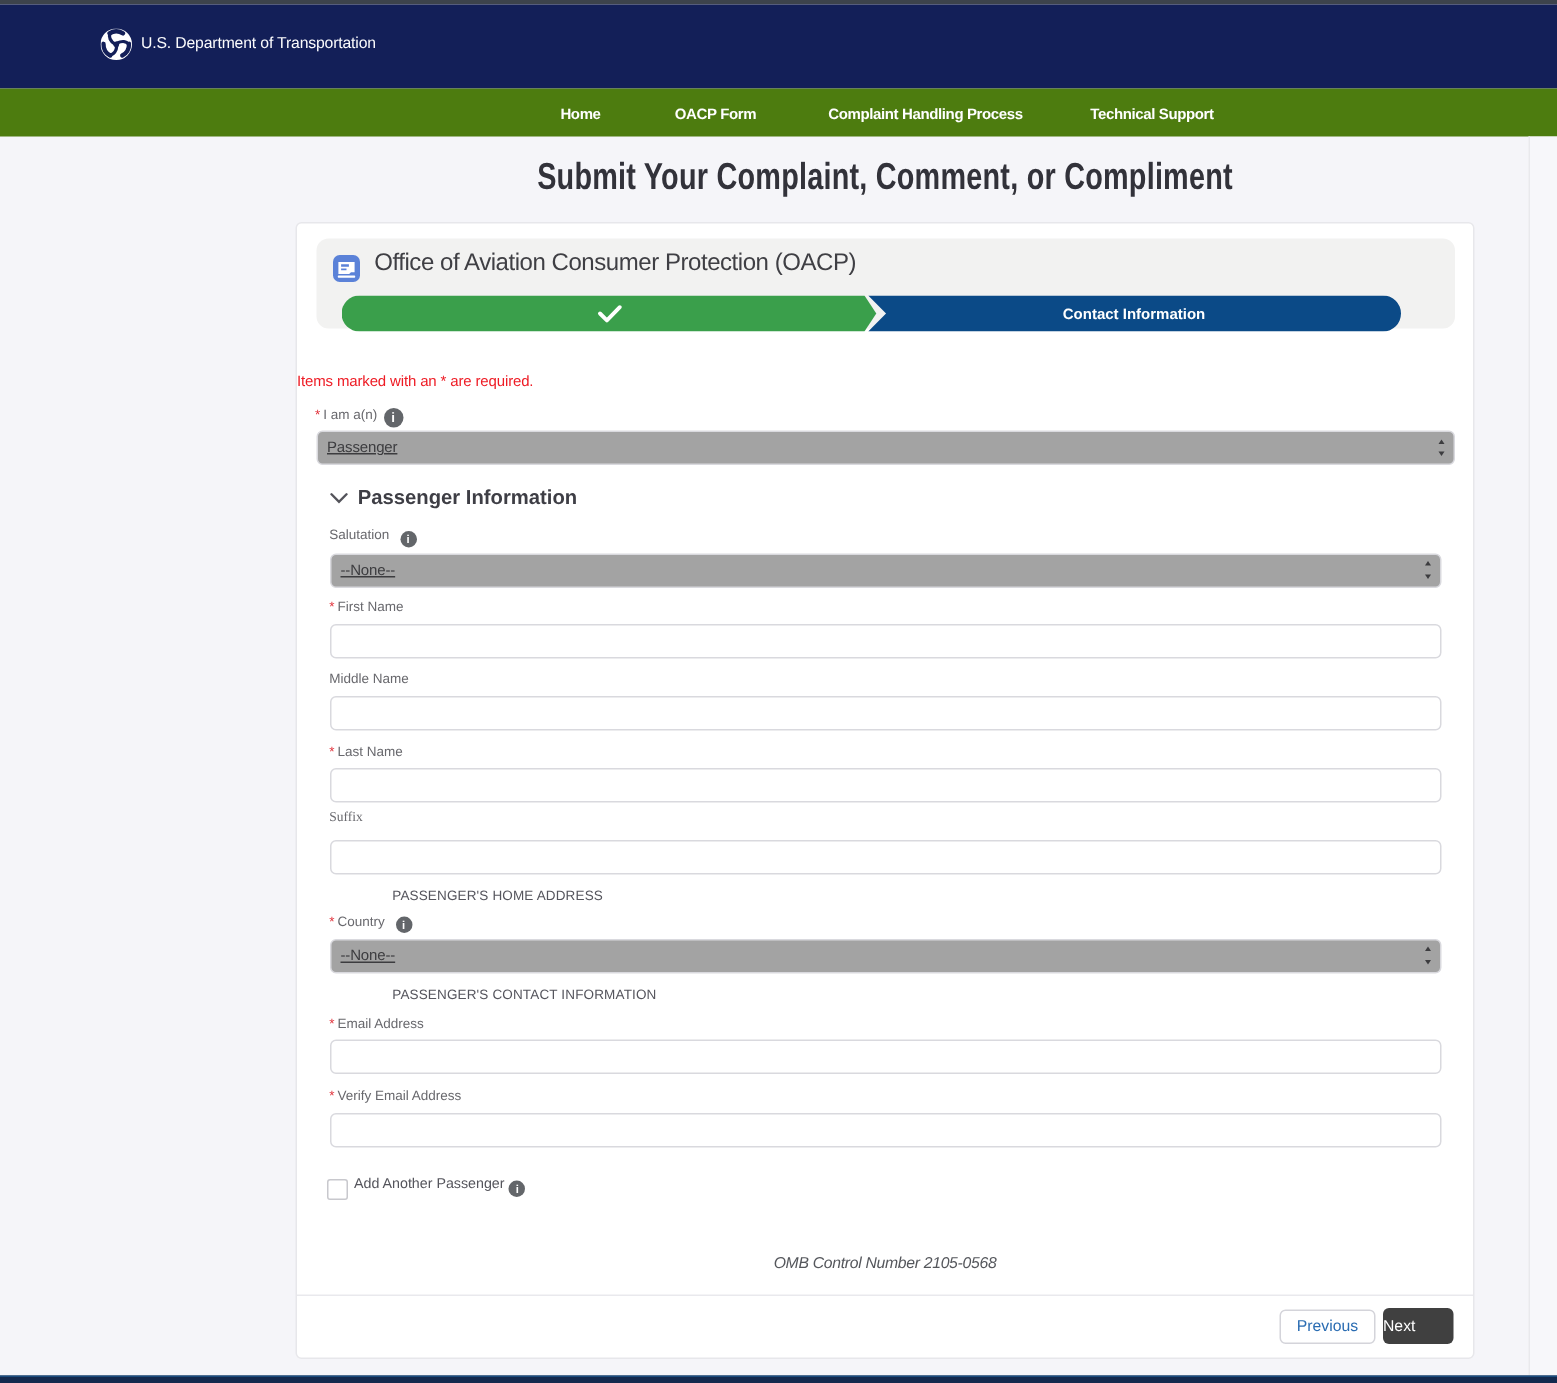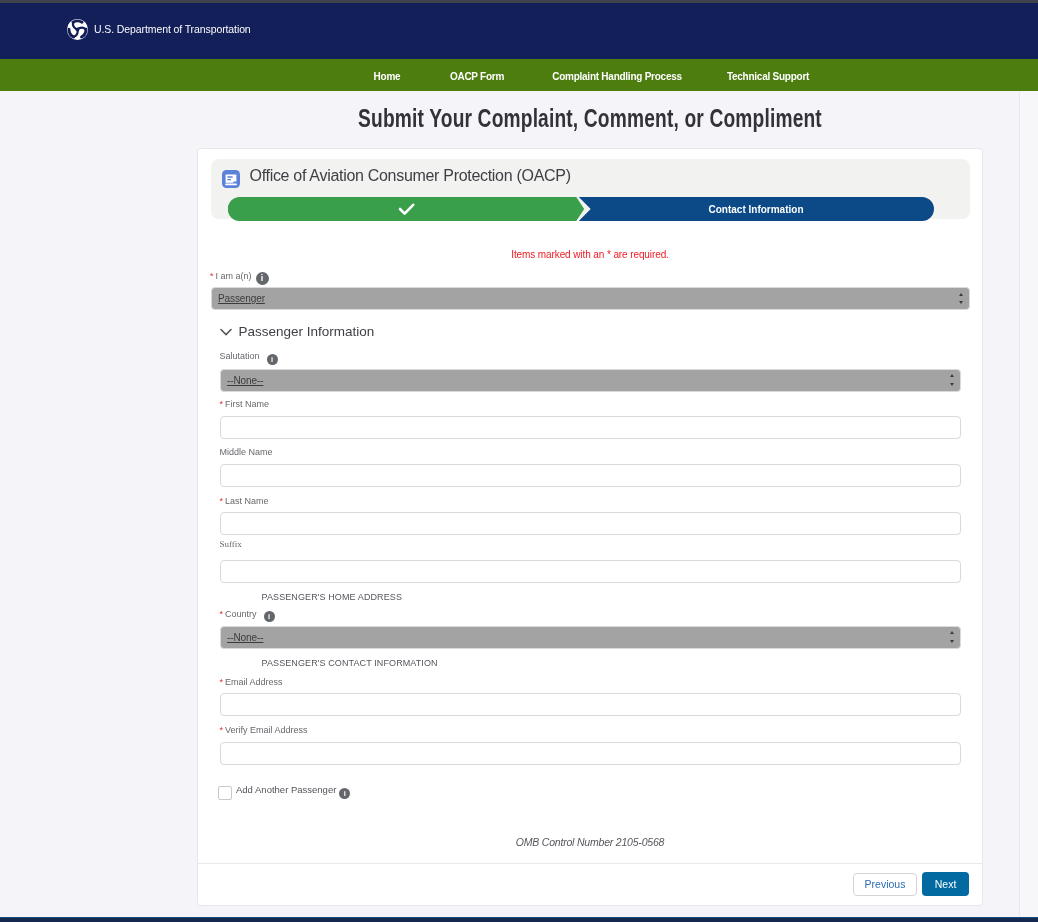--- a/index.html
+++ b/index.html
@@ -10,36 +10,36 @@
 .hdr svg { position:absolute; left:67px; top:16px; }
 .hdr .t { position:absolute; left:94px; top:19.5px; color:#fbfbfd; font-size:10.5px; letter-spacing:-0.1px; }
 .nav { position:absolute; left:0; top:59px; width:1038px; height:32px; background:#4d7c0f; }
 .nav a { position:absolute; top:12px; color:#fff; font-size:10px; font-weight:bold; letter-spacing:-0.25px; text-decoration:none; transform:translateX(-50%); white-space:nowrap; }
 h1 { position:absolute; top:104px; left:0; width:1180px; text-align:center; font-size:25px; font-weight:bold; color:#32323a; letter-spacing:0.2px; transform:scaleX(0.768); }
 .card { position:absolute; left:197px; top:148px; width:786px; height:758px; background:#fff; border:1px solid #e7e7eb; border-radius:4px; }
 .ghead { position:absolute; left:12.5px; top:10px; width:759px; height:60px; background:#f2f2f1; border-radius:8px; }
 .gicon { position:absolute; left:11px; top:11px; }
 .gtitle { position:absolute; left:39px; top:7.5px; font-size:16px; color:#3f3f44; letter-spacing:-0.3px; font-weight:400; }
 .pill { position:absolute; left:17px; top:38px; }
-.rednote { position:absolute; left:0; top:100px; width:100%; text-align:center; color:#ee1b24; font-size:10px; letter-spacing:-0.1px; }
+.rednote { position:absolute; left:0; top:100px; width:100%; text-align:left; color:#ee1b24; font-size:10px; letter-spacing:-0.1px; }
 .lbl { position:absolute; font-size:9px; color:#68686d; white-space:nowrap; letter-spacing:0px; }
 .lbl .ast { color:#e02d36; margin-right:2px; }
 .info { display:inline-block; width:11px; height:11px; background:#63666a; border-radius:50%; color:#fff; font-size:7.5px; font-weight:bold; text-align:center; line-height:11px; vertical-align:-2.5px; margin-left:7px; font-style:normal; }
 .inp { position:absolute; height:23px; background:#fff; border:1px solid #d9d9de; border-radius:4px; }
 .sel { position:absolute; height:23px; background:#a3a3a3; border:1px solid #d9d9de; border-radius:4px; font-size:10px; color:#3c3c3f; line-height:21px; padding-left:6.5px; letter-spacing:-0.1px;text-decoration:underline; }
 .spin { position:absolute; right:4.5px; top:0 !important; width:6px; height:21px; }
 .spin .up { position:absolute; left:0.5px; top:4.5px; width:0; height:0; border-left:2.5px solid transparent; border-right:2.5px solid transparent; border-bottom:3.5px solid #3c3c3f; }
 .spin .dn { position:absolute; left:0.5px; top:13px; width:0; height:0; border-left:2.5px solid transparent; border-right:2.5px solid transparent; border-top:3.5px solid #3c3c3f; }
-.sect { position:absolute; left:21.5px; top:175px; font-size:13.5px; color:#3e3e45; letter-spacing:0px; font-weight:400; }
+.sect { position:absolute; left:21.5px; top:175px; font-size:13.5px; color:#3e3e45; letter-spacing:0px; font-weight:700; }
 .caps { position:absolute; font-size:9px; color:#55555d; letter-spacing:0.1px;padding-left:42px; }
 .cbx { position:absolute; left:20px; top:636.5px; width:14px; height:14px; border:1px solid #c8c8cd; border-radius:2px; background:#fff; }
 .omb { position:absolute; left:0; top:687px; width:100%; text-align:center; font-style:italic; font-size:10.5px; color:#55575c; letter-spacing:-0.2px; }
 .fsep { position:absolute; left:0; top:714px; width:100%; border-top:1px solid #e9e9ed; }
 .btn-prev { position:absolute; left:655px; top:724px; width:64px; height:23px; background:#fff; border:1px solid #d4d4da; border-radius:4px; color:#2a6cb2; font-size:10.5px; text-align:center; line-height:21px; }
-.btn-next { position:absolute; left:724px; top:723px; width:47px; height:24px; background:#0369a1; border-radius:4px; color:#fff; font-size:10.5px; text-align:center; line-height:24px; }
+.btn-next { position:absolute; left:724px; top:723px; width:47px; height:24px; background:#404040; border-radius:4px; color:#fff; font-size:10.5px; text-align:left; line-height:24px; }
 .botbar { position:absolute; left:0; top:917px; width:1038px; height:5px; background:#13294e; border-top:1px solid #1b4c7e; }
 </style>
 </head>
 <body>
 <div class="topstrip"></div>
 <div class="hdr">
   <svg width="21" height="21" viewBox="0 0 21 21">
 <circle cx="10.5" cy="10.5" r="10.5" fill="#fff"></circle>
 <circle cx="10.5" cy="10.5" r="1.9" fill="#131f58"></circle>
 <path d="M9.52 10.33 C6.7 8.48 5.15 5.68 6.51 2.99" fill="none" stroke="#131f58" stroke-width="2.2" stroke-linecap="round"></path>

